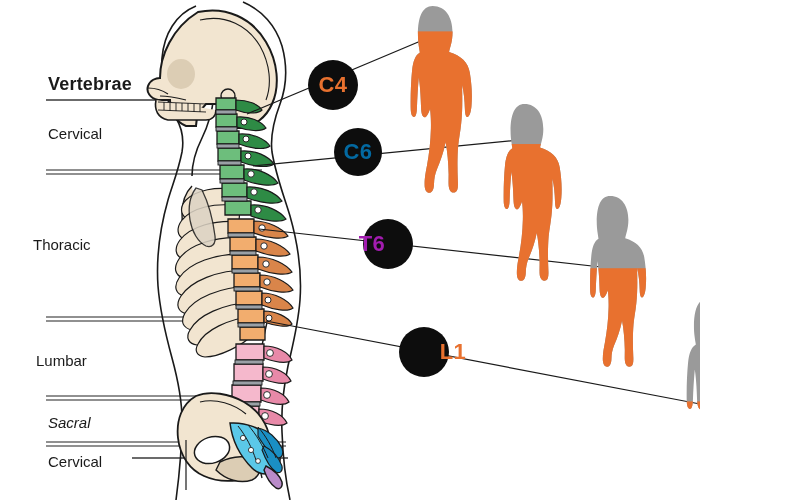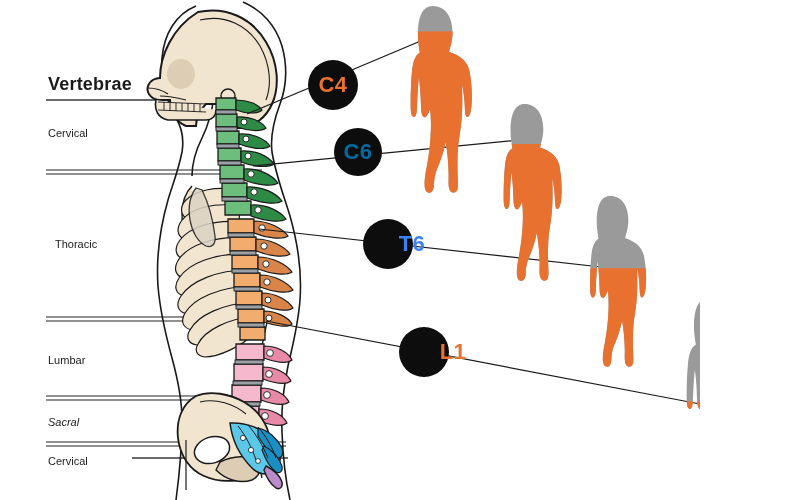--- a/index.html
+++ b/index.html
@@ -20,21 +20,21 @@
     top: 0;
     left: 0;
   }
   .label-text {
     position: absolute;
     font-family: "Liberation Sans", sans-serif;
     color: #1a1a1a;
     white-space: nowrap;
   }
   .region-label {
-    font-size: 11px;
+    font-size: 15px;
   }
   .title-label {
     font-size: 18px;
     font-weight: bold;
     letter-spacing: 0.2px;
   }
   .marker-label {
     position: absolute;
     font-family: "Liberation Sans", sans-serif;
     font-weight: bold;
@@ -329,25 +329,25 @@
         <circle cx="358" cy="152" r="24" fill="#0d0d0d"></circle>
         <circle cx="388" cy="244" r="25" fill="#0d0d0d"></circle>
         <circle cx="424" cy="352" r="25" fill="#0d0d0d"></circle>
       </g>
 
   </svg>
 
   <div id="labels">
       <div class="label-text title-label" style="left: 48px; top: 84px; transform: translateY(-50%);">Vertebrae</div>
       <div class="label-text region-label" style="left: 48px; top: 133px; transform: translateY(-50%);">Cervical</div>
-      <div class="label-text region-label" style="left: 55px; top: 244px; transform: translateY(-50%); text-align: center;">Thoracic</div>
-      <div class="label-text region-label" style="left: 48px; top: 360px; transform: translateY(-50%);">Lumbar</div>
+      <div class="label-text region-label" style="left: 33px; top: 244px; transform: translateY(-50%); text-align: center;">Thoracic</div>
+      <div class="label-text region-label" style="left: 36px; top: 360px; transform: translateY(-50%);">Lumbar</div>
       <div class="label-text region-label" style="left: 48px; top: 422px; transform: translateY(-50%); font-style: italic;">Sacral</div>
       <div class="label-text region-label" style="left: 48px; top: 461px; transform: translateY(-50%);">Cervical</div>
     </div>
   <div id="marker-labels">
       <div class="marker-label" style="left: 333px; top: 85px; color: rgb(232, 113, 47);">C4</div>
       <div class="marker-label" style="left: 358px; top: 152px; color: #0369a1;">C6</div>
-      <div class="marker-label" style="left: 412px; top: 244px; color: #3b82f6;">T6</div>
+      <div class="marker-label" style="left: 372px; top: 244px; color: #a21caf;">T6</div>
       <div class="marker-label" style="left: 424px; top: 352px; color: rgb(232, 113, 47); margin-left: 29px;">L1</div>
     </div>
 
 </div>
 
 </body></html>

